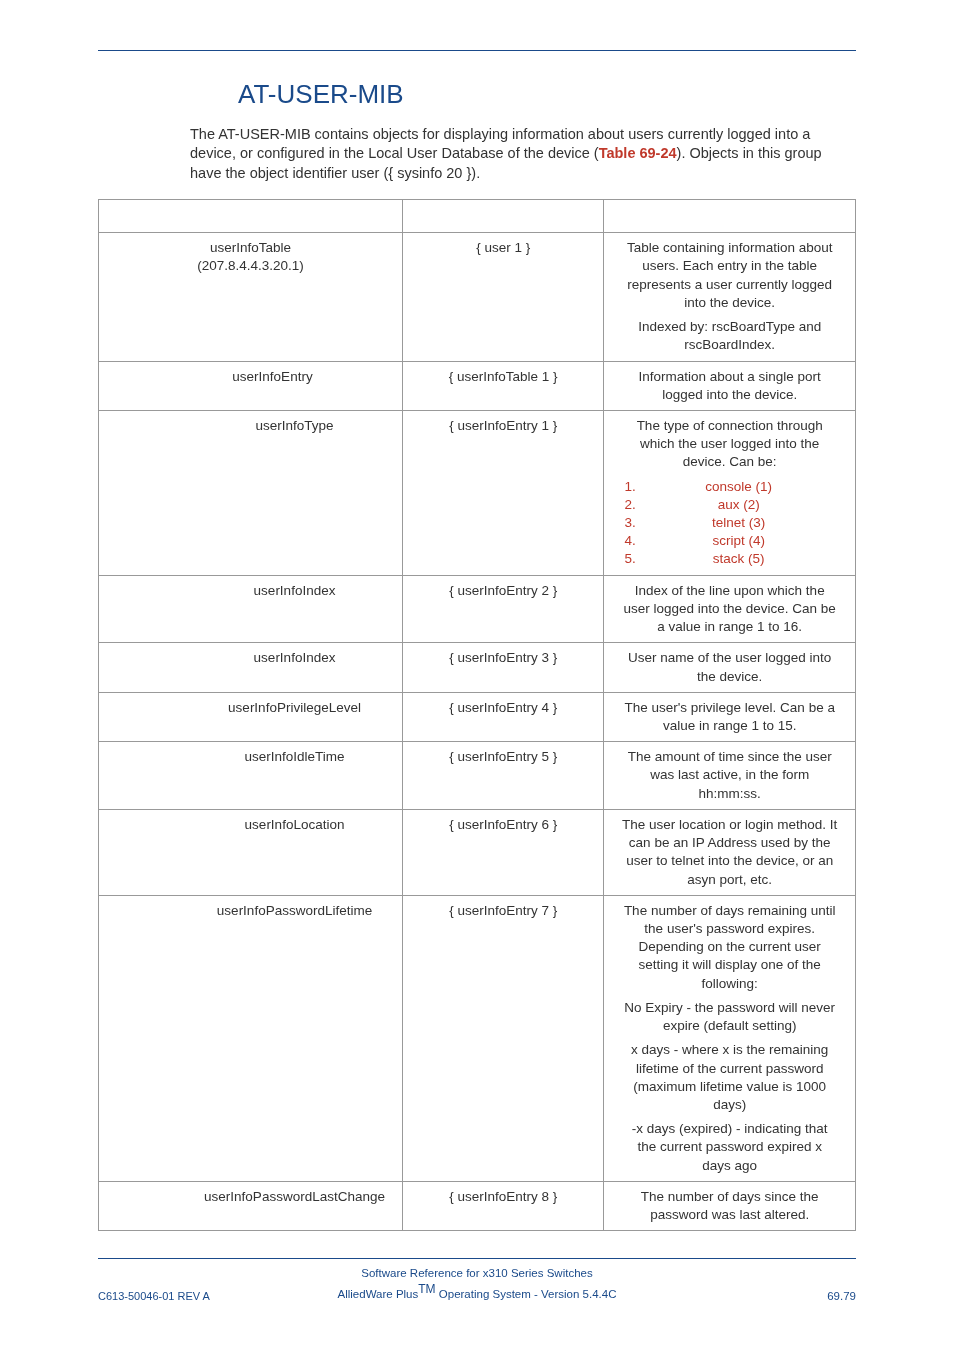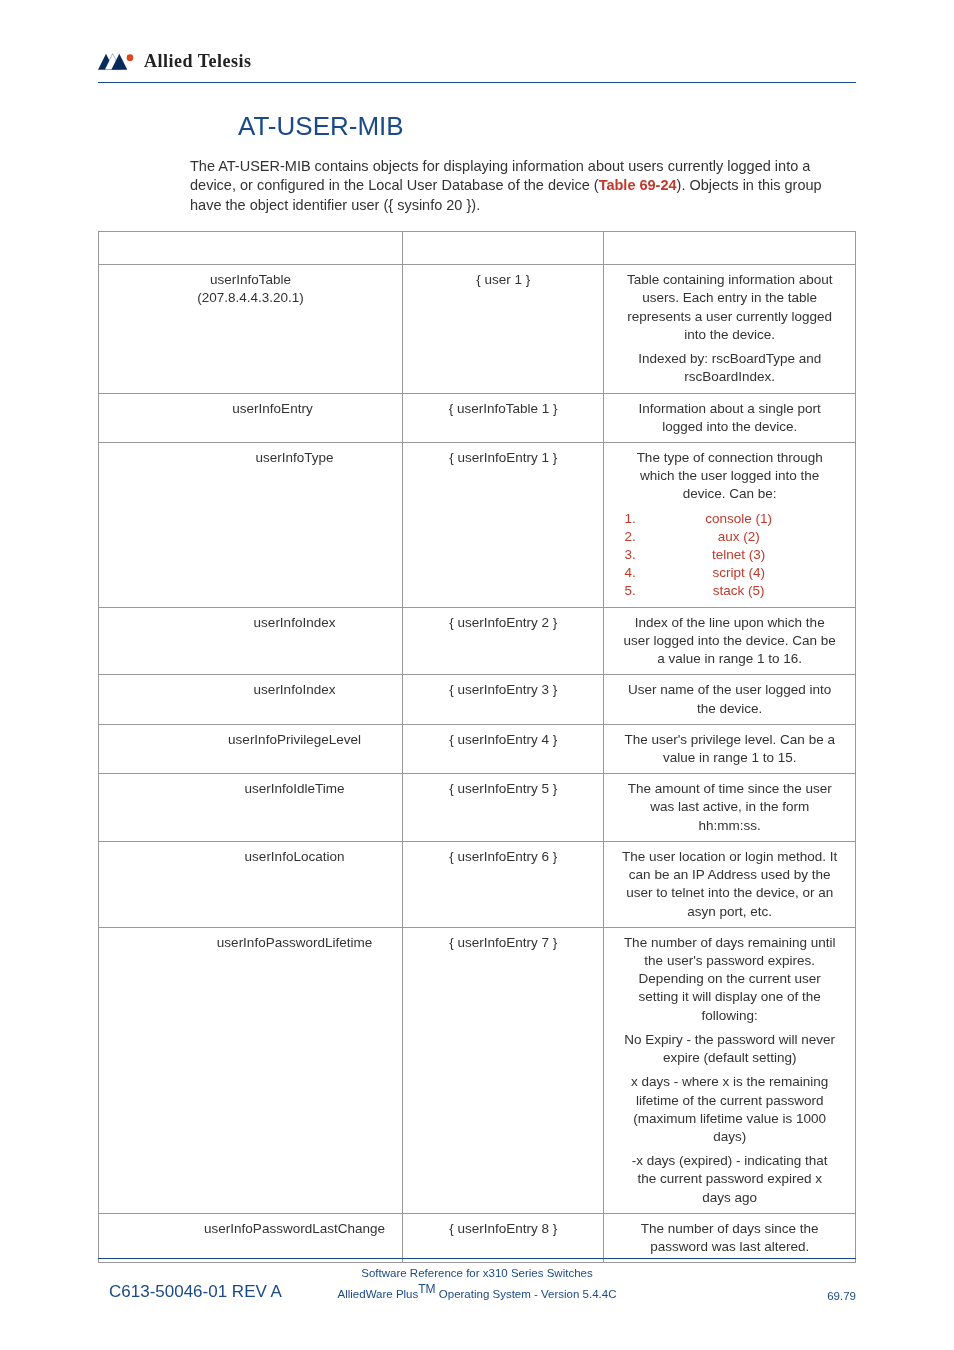--- a/index.html
+++ b/index.html
@@ -100,45 +100,36 @@
     margin-bottom: 6px;
   }
   .foot-line1, .foot-line2 {
     text-align: center;
     font-size: 11.5px;
     color: #1a4a8a;
     line-height: 1.4;
   }
   .foot-left {
     position: absolute;
-    left: 11px; bottom: 0;
-    font-size: 17px;
+    left: 0; bottom: 0;
+    font-size: 11px;
     color: #1a4a8a;
   }
   .foot-right {
     position: absolute;
     right: 0; bottom: 0;
     font-size: 11.5px;
     color: #1a4a8a;
   }
   sup { font-size: 12px; }
 </style>
 </head>
 <body>
 
 <div class="page">
-  <div class="logo-row">
-    <svg class="logo-mark" viewBox="0 0 60 30">
-      <polygon points="0,28 12,4 24,28" fill="#0a2a5c"></polygon>
-      <polygon points="10,28 22,4 34,28" fill="#fff" stroke="#0a2a5c" stroke-width="0.5"></polygon>
-      <polygon points="20,28 32,4 44,28" fill="#0a2a5c"></polygon>
-      <circle cx="48" cy="10" r="5" fill="#d8471e"></circle>
-    </svg>
-    <span class="logo-text">Allied Telesis</span>
-  </div>
   <hr class="hr-top">
 
   <h1 class="title">AT-USER-MIB</h1>
   <p class="intro">
     <span>The AT-USER-MIB contains objects for displaying information about users currently logged into a device, or configured in the Local User Database of the device (</span><span class="link">Table 69-24</span><span>). Objects in this group have the object identifier user ({ sysinfo 20 }).</span>
   </p>
 
 
   <table class="mib">
     <thead>

